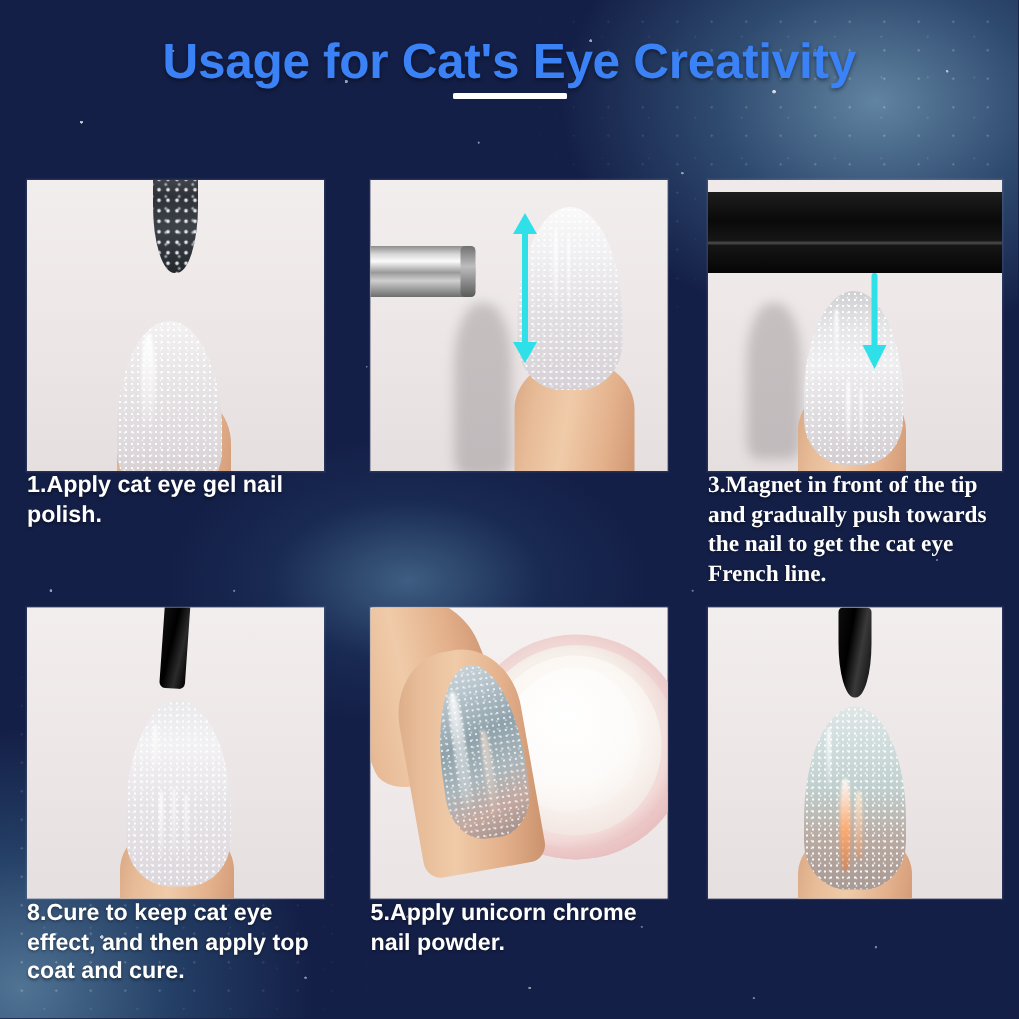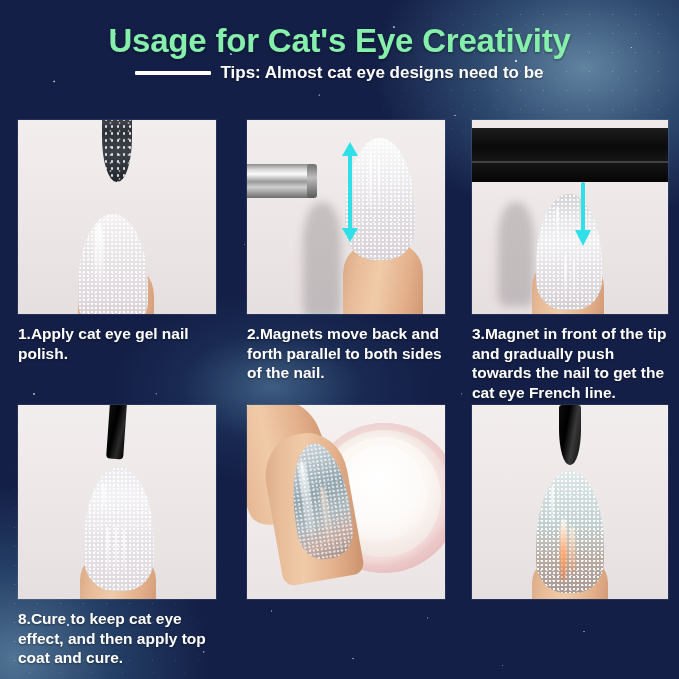--- a/index.html
+++ b/index.html
@@ -78,21 +78,21 @@
     mask-image:radial-gradient(ellipse 330px 280px at 88% 8%, #000 0%, rgba(0,0,0,.5) 45%, transparent 78%),
                radial-gradient(ellipse 300px 270px at 3% 95%, #000 0%, rgba(0,0,0,.5) 45%, transparent 78%);
   }
 
   
   #content { position:relative; z-index:2; }
 
   .title {
     position:absolute; left:0; top:22px; width:679px;
     text-align:center;
-    color:#86efac;
+    color:#3b82f6;
     font-size:33px;
     font-weight:bold;
     letter-spacing:-.2px;
     text-shadow:0 1px 3px rgba(0,0,0,.45);
   }
   .tips-wrap {
     position:absolute; left:0; top:62px; width:679px;
     display:flex; flex-direction:column; align-items:center;
   }
   .tips-line1 { display:flex; align-items:center; gap:9px; }
@@ -108,21 +108,21 @@
   
   .cell { position:absolute; }
   .photo {
     position:relative; width:198px; height:194px; overflow:hidden;
     background:#efeaea;
     box-shadow:0 0 0 1px rgba(255,255,255,.08);
   }
   .photo.w3 { width:196px; }
   .caption {
     color:#fff; font-size:15.5px; font-weight:bold; line-height:19.5px;
-    margin-top:10px; width:205px;
+    margin-top:0; width:205px;
     text-shadow:0 1px 2px rgba(0,0,0,.45);
   }
 
   
   .bd { position:absolute; inset:0; background:linear-gradient(180deg,#f3eeee 0%,#ece6e6 55%,#e6dfe0 100%); }
 
   
   .finger {
     position:absolute; border-radius:46% 46% 14% 14% / 30% 30% 8% 8%;
     background:linear-gradient(100deg,#d8a683 0%,#e7bb97 18%,#f0cba9 42%,#e3b08b 72%,#c9916c 100%);
@@ -256,21 +256,20 @@
   <div class="bg-layer bg-dots-fine"></div>
 </div>
 
 <div id="content">
 
   <div class="title">Usage for Cat's Eye Creativity</div>
 
   <div class="tips-wrap">
     <div class="tips-line1">
       <span class="tips-dash"></span>
-      <span class="tips-text">Tips: Almost cat eye designs need to be</span>
     </div>
   </div>
 
   <div class="cell" style="left:18px; top:120px;">
     <div class="photo">
       <div class="bd"></div>
       <div class="p1-brush"></div>
       <div class="finger" style="left:60px; top:140px; width:76px; height:120px;"></div>
       <div class="nail" style="left:60px; top:94px; width:70px; height:118px;
            background:linear-gradient(180deg,#f3f1f2 0%,#e9e6e8 30%,#ded9dc 70%,#d2cacd 100%);">
@@ -292,21 +291,20 @@
         <div class="nail-glitter"></div>
         <div class="vstrip" style="left:24px; top:14px; width:3px; height:60px;"></div>
         <div class="vstrip" style="left:33px; top:18px; width:2px; height:52px;"></div>
       </div>
       <svg class="arrow-svg" style="left:92px; top:22px;" width="22" height="100" viewBox="0 0 22 100">
         <line x1="11" y1="10" x2="11" y2="90" stroke="#2fe0e8" stroke-width="4" stroke-linecap="round"></line>
         <polygon points="11,0 19,14 3,14" fill="#2fe0e8"></polygon>
         <polygon points="11,100 19,86 3,86" fill="#2fe0e8"></polygon>
       </svg>
     </div>
-    <div class="caption">2.Magnets move back and forth parallel to both sides of the nail.</div>
   </div>
 
   <div class="cell" style="left:472px; top:120px;">
     <div class="photo w3">
       <div class="bd"></div>
       <div class="p3-top-strip"></div>
       <div class="p3-bar"></div>
       <div class="shadow-blob" style="left:26px; top:82px; width:36px; height:104px; border-radius:46% 46% 20% 20% / 36% 36% 12% 12%;"></div>
       <div class="finger" style="left:60px; top:136px; width:72px; height:104px;"></div>
       <div class="nail" style="left:64px; top:74px; width:66px; height:116px;
@@ -314,21 +312,21 @@
         <div class="nail-glitter"></div>
         <div class="vstrip" style="left:20px; top:12px; width:3px; height:34px;"></div>
         <div class="vstrip" style="left:28px; top:60px; width:3px; height:44px;"></div>
         <div class="vstrip" style="left:37px; top:64px; width:2px; height:40px;"></div>
       </div>
       <svg class="arrow-svg" style="left:100px; top:62px;" width="22" height="64" viewBox="0 0 22 64">
         <line x1="11" y1="2" x2="11" y2="52" stroke="#2fe0e8" stroke-width="4" stroke-linecap="round"></line>
         <polygon points="11,64 19,48 3,48" fill="#2fe0e8"></polygon>
       </svg>
     </div>
-    <div class="caption" style="width:200px;">3.Magnet in front of the tip and gradually push towards the nail to get the cat eye French line.</div>
+    <div class="caption" style="width:200px;font-family:Liberation Serif, serif;">3.Magnet in front of the tip and gradually push towards the nail to get the cat eye French line.</div>
   </div>
 
   <div class="cell" style="left:18px; top:405px;">
     <div class="photo">
       <div class="bd"></div>
       <div class="p4-stick"></div>
       <div class="finger" style="left:62px; top:144px; width:76px; height:104px;"></div>
       <div class="nail" style="left:66px; top:62px; width:70px; height:124px;
            background:linear-gradient(180deg,#e9e8ea 0%,#f2f1f3 24%,#e7e4e8 56%,#dcd7dc 100%);">
         <div class="nail-glitter"></div>
@@ -351,20 +349,21 @@
       </div>
       <div class="finger" style="left:-16px; top:-8px; width:96px; height:122px; transform:rotate(-22deg); border-radius:50% 50% 30% 30% / 40% 40% 16% 16%;"></div>
       <div class="finger" style="left:24px; top:28px; width:82px; height:148px; transform:rotate(-10deg);"></div>
       <div class="nail" style="left:46px; top:38px; width:56px; height:116px; transform:rotate(-8deg);
            background:linear-gradient(160deg,#cfd8dd 0%,#b9c6cd 18%,#8fa2ab 42%,#a9b6bb 62%,#c4a9a0 80%,#9b8b86 100%);">
         <div class="nail-glitter" style="opacity:.8;"></div>
         <div class="chrome-streak" style="left:10px; top:16px; width:8px; height:78px; background:linear-gradient(180deg,rgba(255,255,255,.85),rgba(255,255,255,.1));"></div>
         <div class="chrome-streak" style="left:28px; top:44px; width:6px; height:60px; background:linear-gradient(180deg,rgba(255,230,215,.7),rgba(255,255,255,0));"></div>
       </div>
     </div>
+    <div class="caption">5.Apply unicorn chrome nail powder.</div>
   </div>
 
   <div class="cell" style="left:472px; top:405px;">
     <div class="photo w3">
       <div class="bd"></div>
       <div class="p6-brush"></div>
       <div class="finger" style="left:60px; top:148px; width:76px; height:100px;"></div>
       <div class="nail" style="left:64px; top:66px; width:68px; height:122px;
            background:linear-gradient(180deg,#dfe6e6 0%,#cfdcdc 22%,#c0d0cf 44%,#b9aaa2 72%,#a89a94 100%);">
         <div class="nail-glitter"></div>

